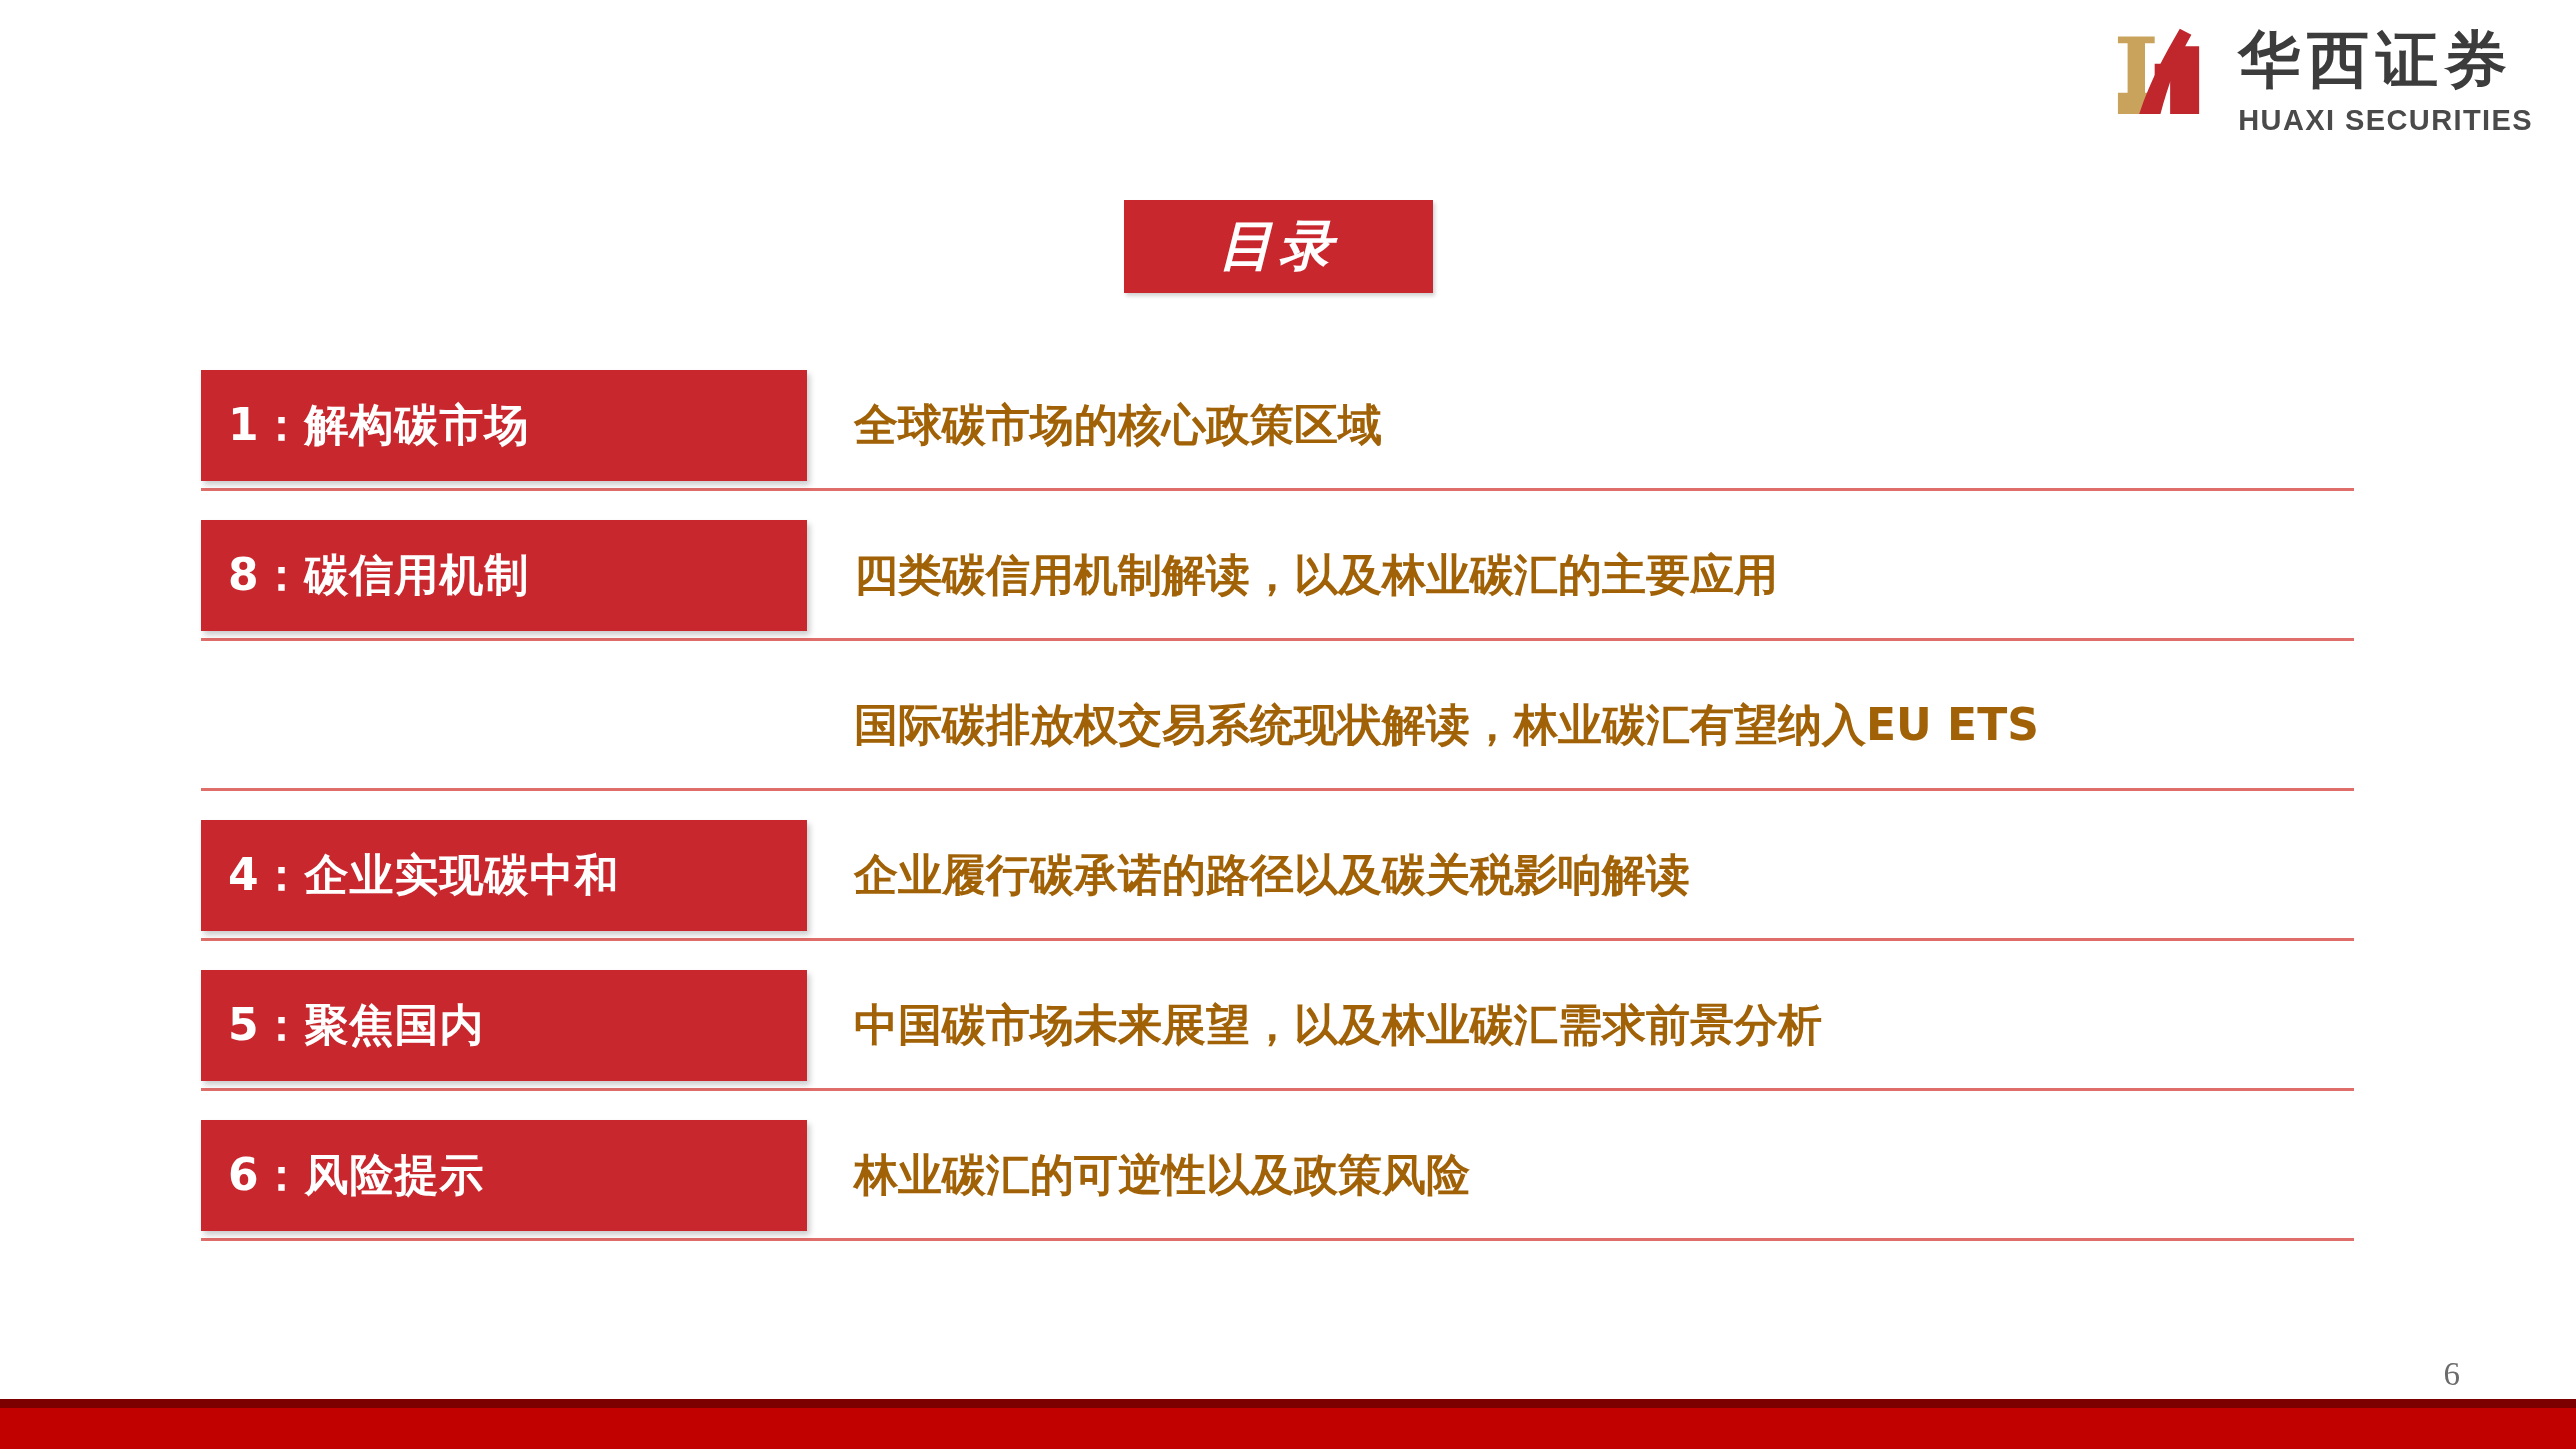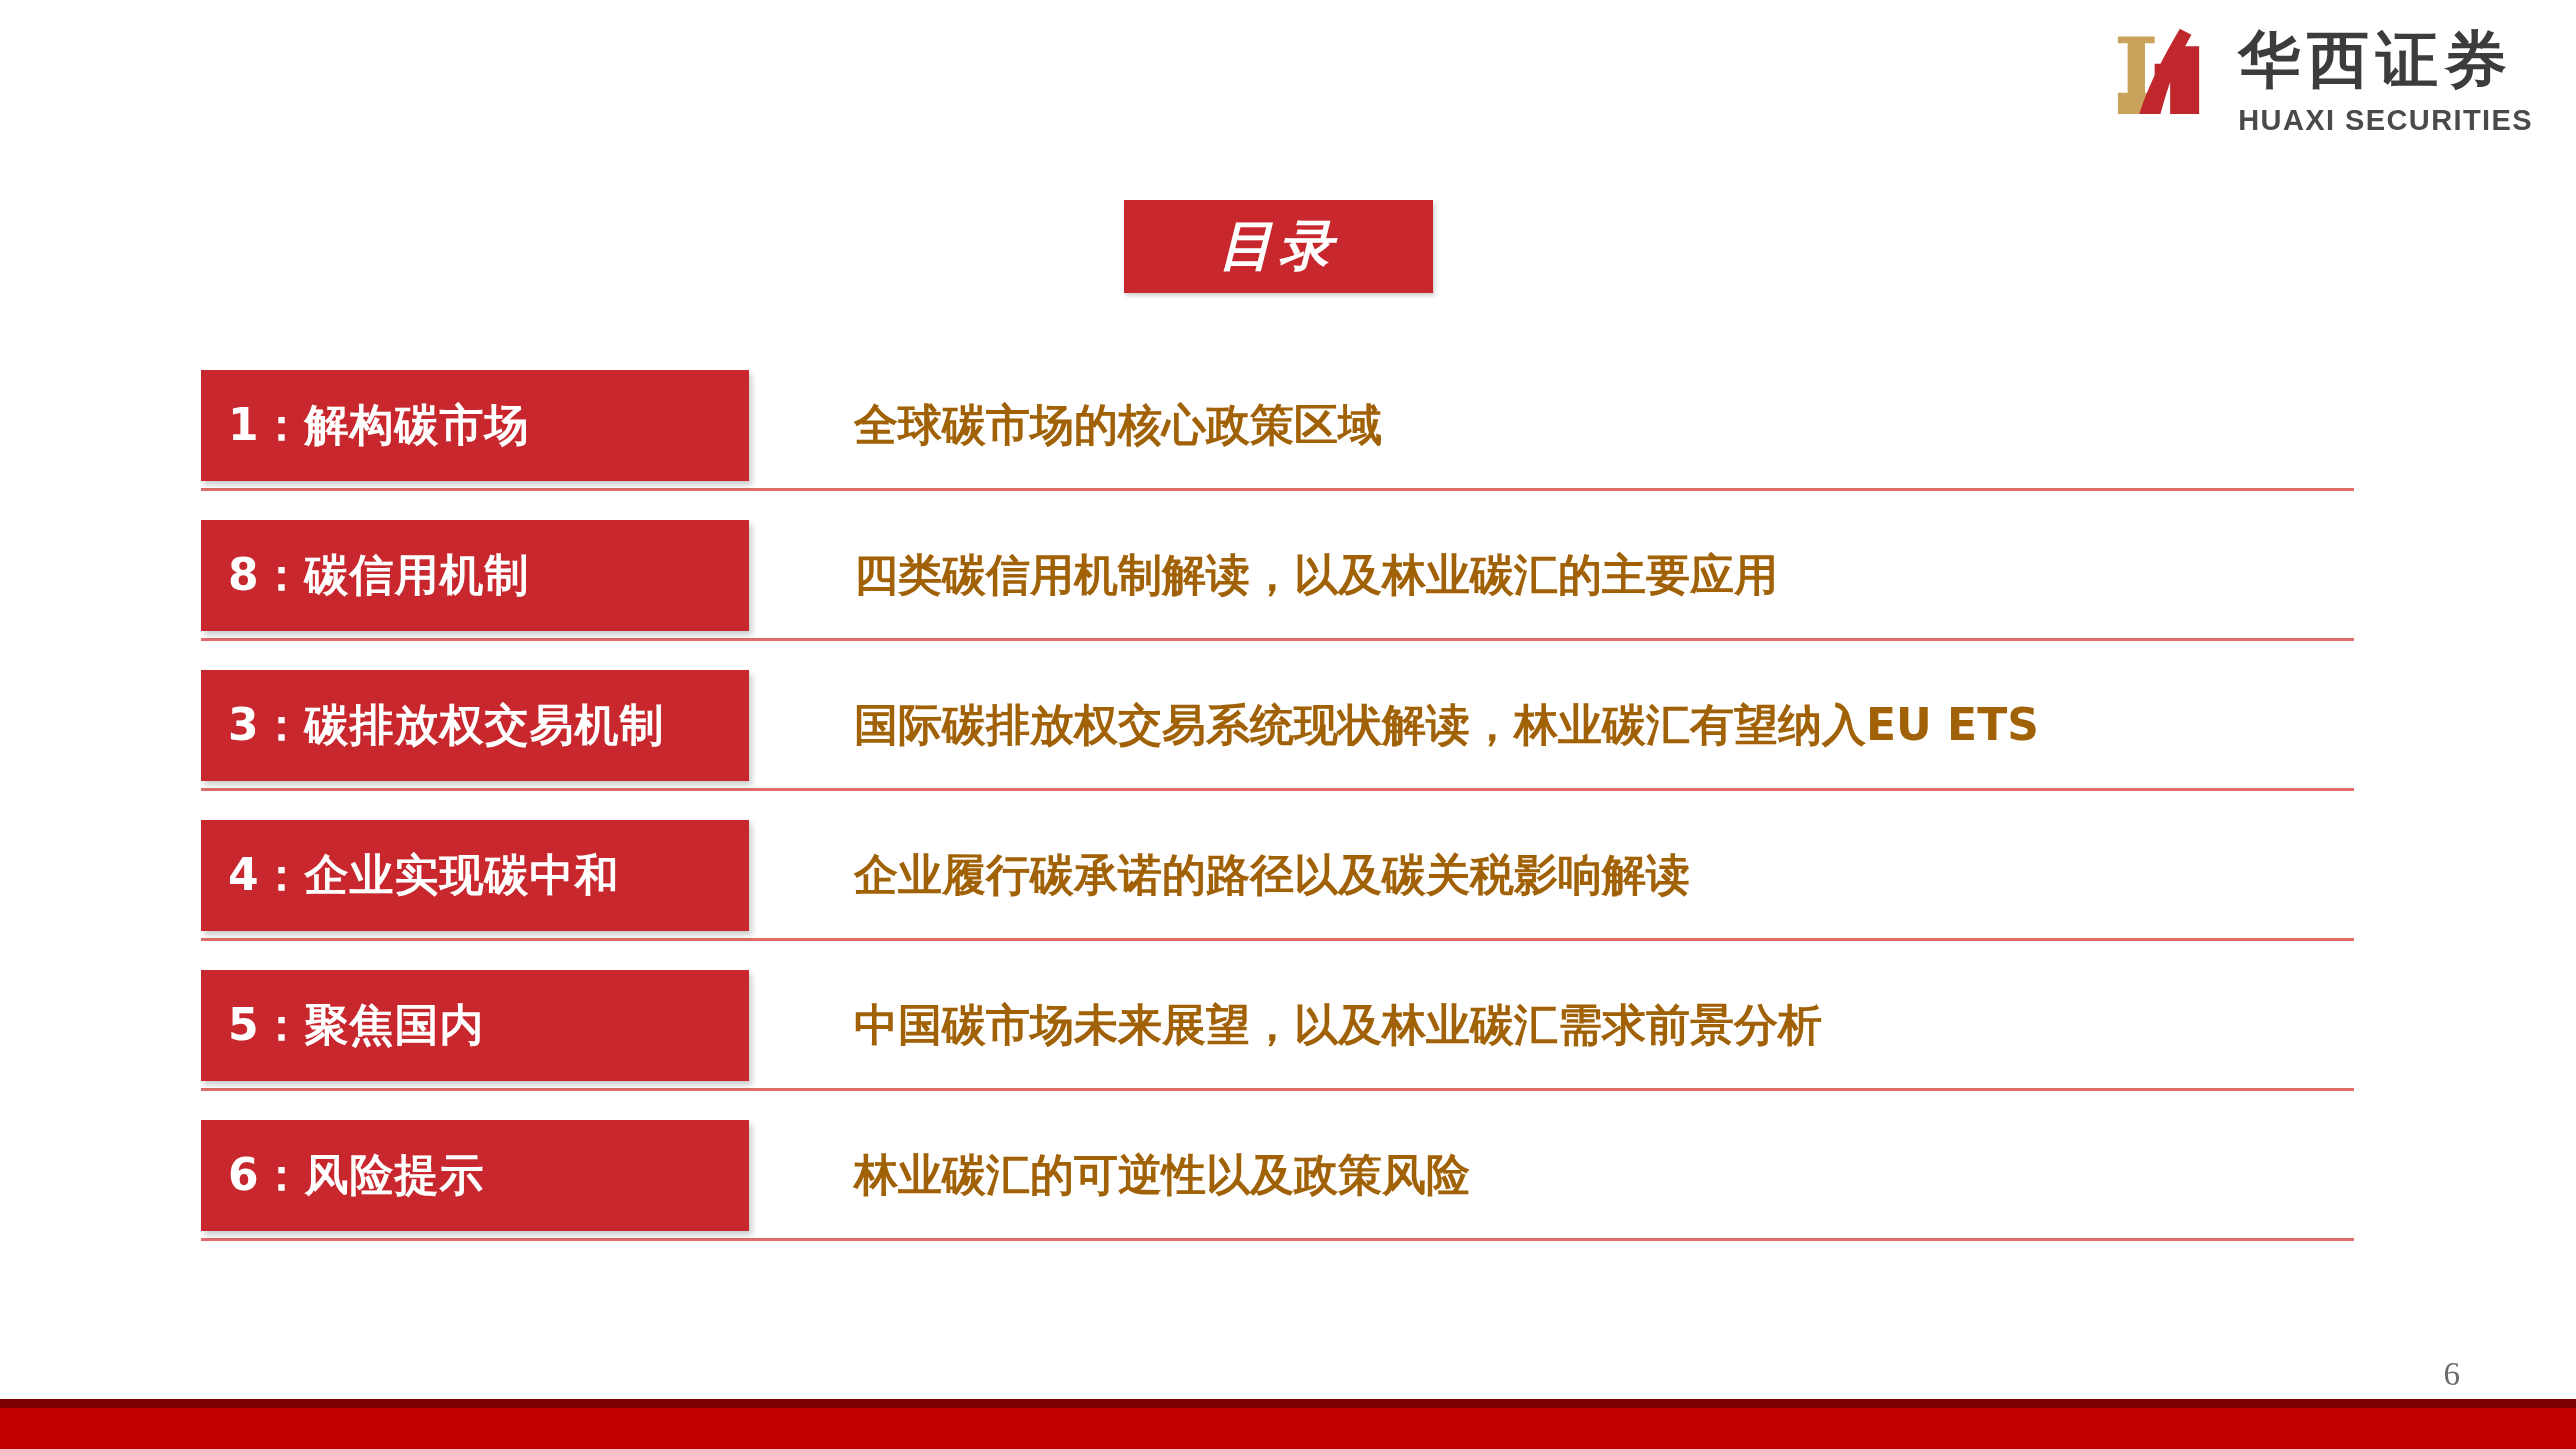--- a/index.html
+++ b/index.html
@@ -102,21 +102,21 @@
     right: 222px;
     top: 123px;
     height: 2.9px;
     background: #d9534f;
     opacity: .85;
   }
   .chip {
     position: absolute;
     left: 201px;
     top: 4.8px;
-    width: 548px;
+    width: 606px;
     height: 111px;
     background: #c8272d;
     box-shadow: 2.9px 3.9px 5.8px rgba(0,0,0,0.20);
     display: flex;
     align-items: center;
   }
   .chip-label {
     color: #ffffff;
     font-size: 44px;
     font-weight: 700;
@@ -207,23 +207,20 @@
       <div class="chip">
         <span class="chip-label">8：碳信用机制</span>
       </div>
       <div class="desc">四类碳信用机制解读，以及林业碳汇的主要应用</div>
     </div>
   </div>
 
   <div class="toc-row">
     <div class="row-inner">
       <div class="rule"></div>
-      <div class="chip">
-        <span class="chip-label">3：碳排放权交易机制</span>
-      </div>
       <div class="desc">国际碳排放权交易系统现状解读，林业碳汇有望纳入EU ETS</div>
     </div>
   </div>
 
   <div class="toc-row">
     <div class="row-inner">
       <div class="rule"></div>
       <div class="chip">
         <span class="chip-label">4：企业实现碳中和</span>
       </div>

